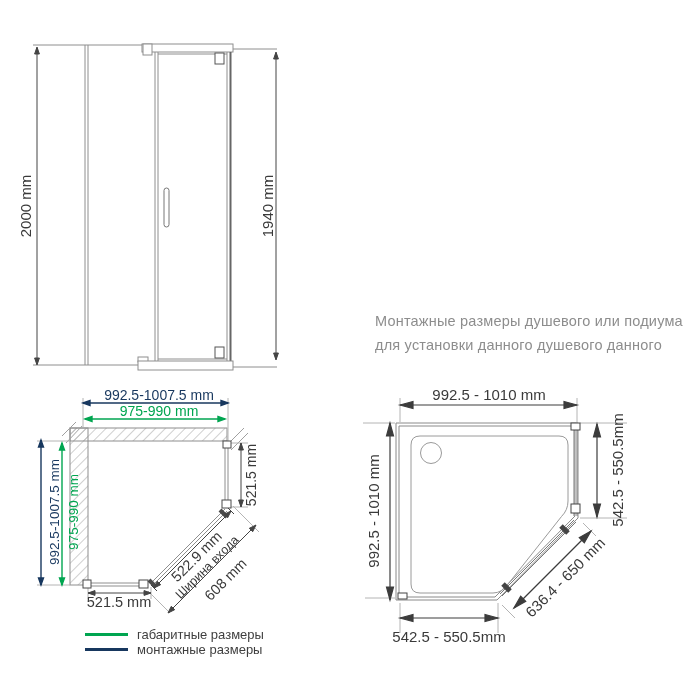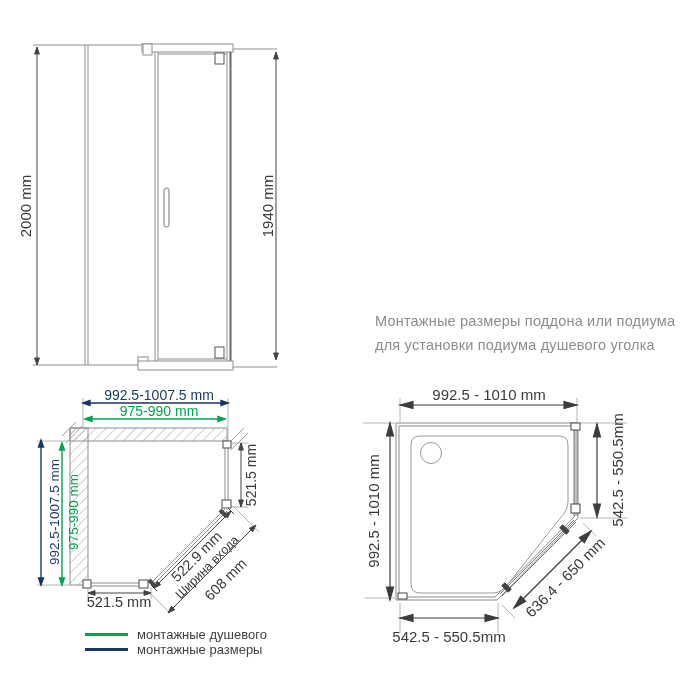--- a/index.html
+++ b/index.html
@@ -52,22 +52,22 @@
       <polygon points="22,330 19.6,323 24.4,323"></polygon>
       <path d="M261,18 V324" fill="none"></path>
       <polygon points="261,17 258.6,24 263.4,24"></polygon>
       <polygon points="261,325 258.6,318 263.4,318"></polygon>
     </g>
     <text class="dim-txt" font-size="15" text-anchor="middle" transform="translate(16,171) rotate(-90)">2000 mm</text>
     <text class="dim-txt" font-size="15" text-anchor="middle" transform="translate(258,171) rotate(-90)">1940 mm</text>
   </svg>
 
   <div id="note">
-    <div>Монтажные размеры поддона или подиума</div>
-    <div>для установки подиума душевого уголка</div>
+    <div>Монтажные размеры душевого или подиума</div>
+    <div>для установки данного душевого данного</div>
   </div>
 
   <svg style="position:absolute;left:20px;top:385px" width="320" height="255" viewBox="0 0 320 255">
     <defs>
       <pattern id="hatch" patternUnits="userSpaceOnUse" width="7" height="7" patternTransform="rotate(45)">
         <line x1="0" y1="0" x2="0" y2="7" stroke="#a0a0a0" stroke-width="1"></line>
       </pattern>
     </defs>
     <g stroke="#8e8e8e" stroke-width="1">
       <rect x="50" y="43" width="157" height="13" fill="url(#hatch)"></rect>
@@ -182,21 +182,21 @@
     <text class="dim-txt" font-size="15" text-anchor="middle" x="134" y="15">992.5 - 1010 mm</text>
     <text class="dim-txt" font-size="15" text-anchor="middle" transform="translate(24,126) rotate(-90)">992.5 - 1010 mm</text>
     <text class="dim-txt" font-size="15" text-anchor="middle" transform="translate(268,85) rotate(-90)">542.5 - 550.5mm</text>
     <text class="dim-txt" font-size="15" text-anchor="middle" x="94" y="257">542.5 - 550.5mm</text>
     <text class="dim-txt" font-size="15" text-anchor="middle" transform="translate(214,196) rotate(-45)">636.4 - 650 mm</text>
   </svg>
 
   <div id="legend">
     <div class="legend-row">
       <span class="legend-line mounting"></span>
-      <span class="legend-label">монтажные душевого</span>
+      <span class="legend-label">габаритные размеры</span>
     </div>
     <div class="legend-row">
       <span class="legend-line overall"></span>
       <span class="legend-label">монтажные размеры</span>
     </div>
   </div>
 
 </div>
 
 </body></html>

